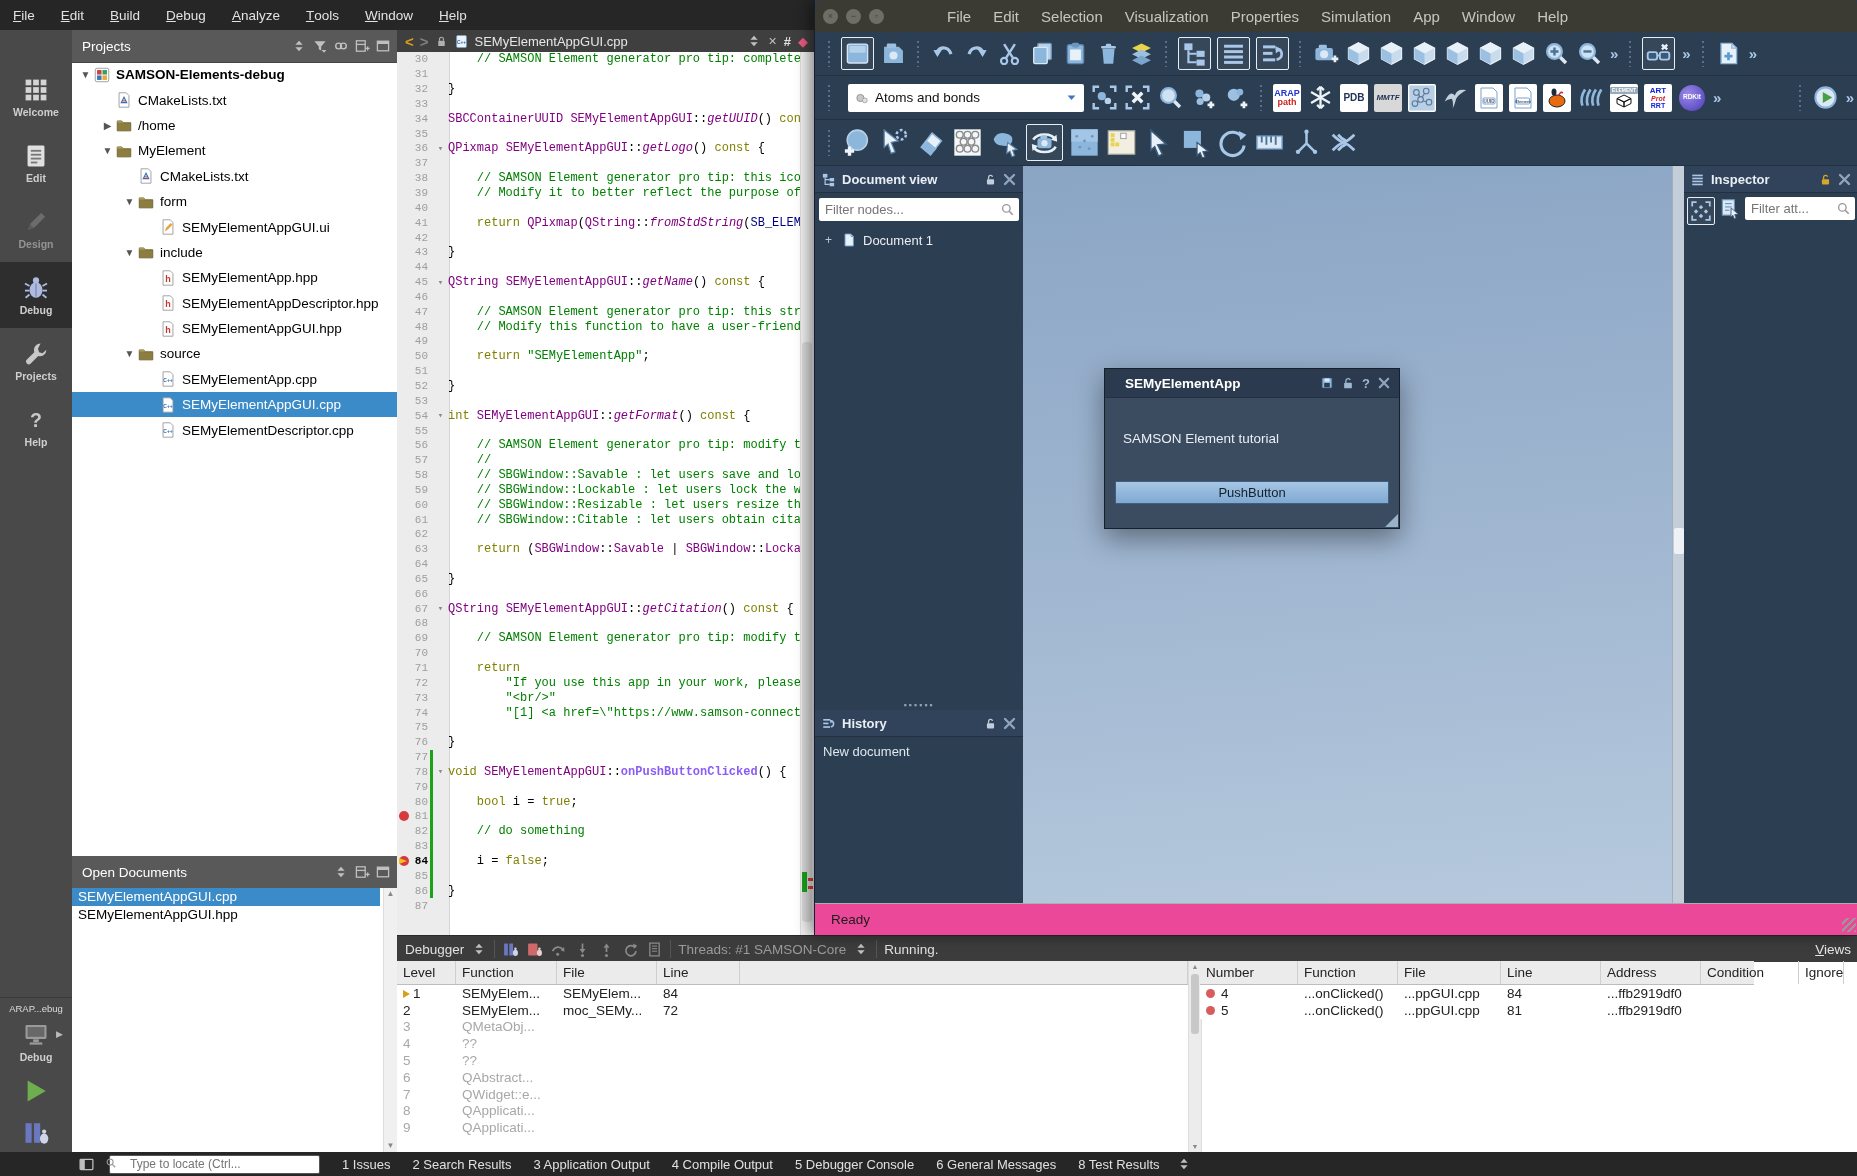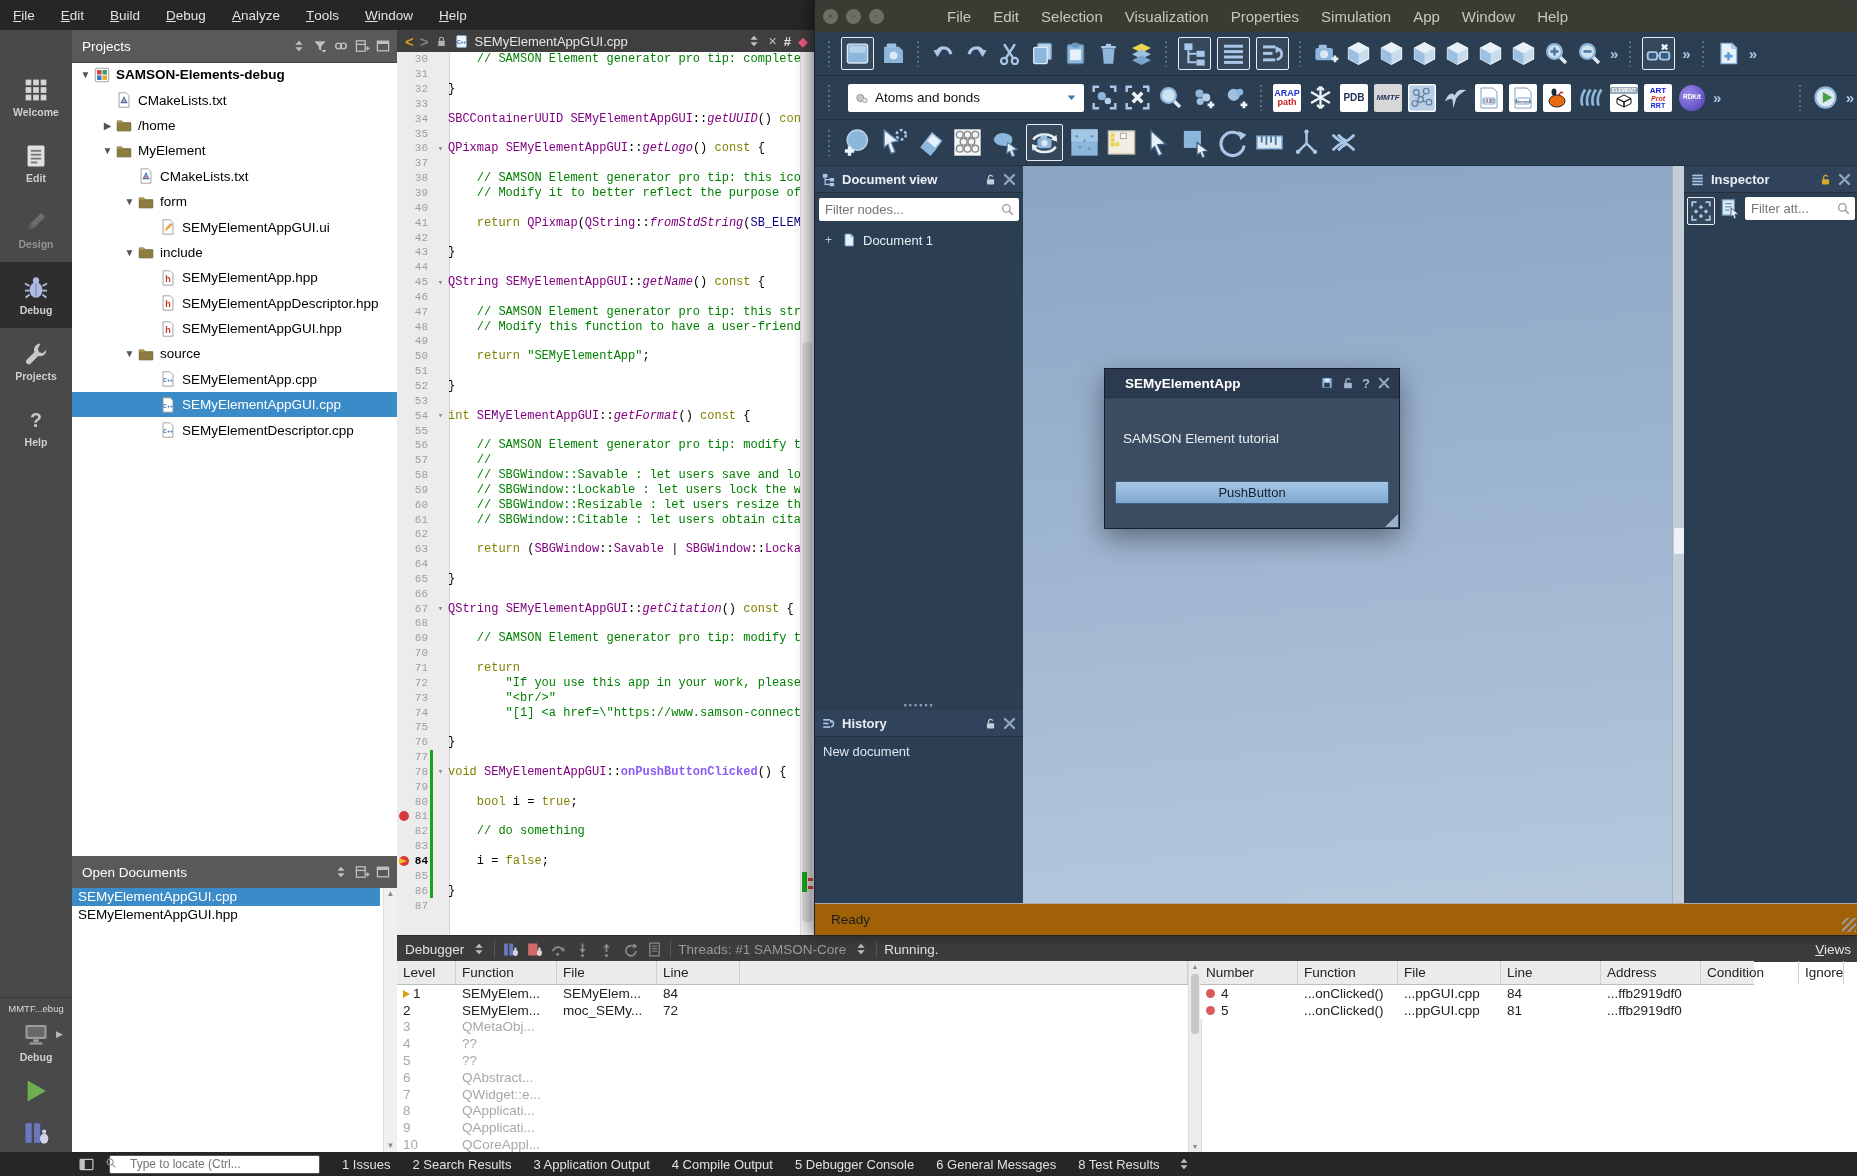--- a/index.html
+++ b/index.html
@@ -130,21 +130,21 @@
   #insp-tools .filterbox{flex:1;margin:0;}
   
   #sm-dialog{left:289px;top:368px;width:294px;height:159px;background:#3b4c60;border:1px solid #16202c;box-shadow:0 10px 26px rgba(0,0,0,.4);}
   #sm-dialog .dhdr{height:28px;background:#2b3a4e;display:flex;align-items:center;color:#fff;font-size:13.5px;font-weight:bold;padding:0 8px 0 20px;border-bottom:1px solid #22303f;}
   #sm-dialog .dhdr .right{margin-left:auto;display:flex;gap:7px;align-items:center;color:#9fb8d0;}
   #sm-dialog .dico{width:14px;height:14px;}
   #dlg-q{font-weight:bold;font-size:13px;color:#9fb8d0;}
   #dlg-body-text{position:absolute;left:18px;top:62px;color:#e9eef4;font-size:13.5px;}
   #dlg-btn{position:absolute;left:10px;top:112px;width:272px;height:21px;background:linear-gradient(#a6c6e4,#7fa9d2);border:1px solid #3e5f80;border-radius:1px;color:#14202c;font-size:13px;display:flex;align-items:center;justify-content:center;}
   #dlg-grip{position:absolute;right:1px;bottom:1px;width:0;height:0;border-bottom:13px solid #9ab2c8;border-left:13px solid transparent;}
-  #sm-status{left:0;top:903px;width:1043px;height:32px;background:#a16207;color:#1c1c1c;font-size:13.5px;display:flex;align-items:center;padding-left:16px;box-sizing:border-box;border-top:1px solid #aeaeac;}
+  #sm-status{left:0;top:903px;width:1043px;height:32px;background:#ec4899;color:#1c1c1c;font-size:13.5px;display:flex;align-items:center;padding-left:16px;box-sizing:border-box;border-top:1px solid #aeaeac;}
   #sm-grip{position:absolute;right:2px;bottom:3px;width:14px;height:14px;background:repeating-linear-gradient(135deg,transparent 0 3px,#9a9a98 3px 5px);}
   u{text-decoration:underline;}
 </style>
 </head>
 <body>
 
 <div id="root">
 
   <div class="abs" id="qtc-menubar">
       <span class="mi mnemonic"><u>F</u>ile</span>
@@ -229,21 +229,21 @@
         <div class="mode">
           <span class="micon">
             <svg viewBox="0 0 20 20">
               <text x="10" y="15" font-size="15" font-weight="bold" fill="#c8c8c8" text-anchor="middle" font-family="sans-serif">?</text>
             </svg>
           </span>
           <div class="lbl">Help</div>
         </div>
       </div>
     <div class="abs" id="kit-area">
-      <div class="kproj">MMTF...ebug</div>
+      <div class="kproj">ARAP...ebug</div>
       <div class="kicon">
         <span class="micon" style="display:block;width:34px;height:28px;">
             <svg viewBox="0 0 20 20">
               <rect x="2.5" y="3.5" width="15" height="10" rx="1" fill="#9a9a9a"></rect>
               <rect x="4" y="5" width="12" height="7" fill="#686868"></rect>
               <rect x="8" y="13.8" width="4" height="2" fill="#9a9a9a"></rect>
               <rect x="5.5" y="16" width="9" height="1.6" fill="#9a9a9a"></rect>
             </svg>
           </span>
         <span class="karr">▶</span>
@@ -689,27 +689,20 @@
           <span></span>
           <span></span>
         </div>
         <div class="dtrow dim" style="grid-template-columns: 59px 101px 100px 83px 1fr;">
           <span>9</span>
           <span>QApplicati...</span>
           <span></span>
           <span></span>
           <span></span>
         </div>
-        <div class="dtrow dim" style="grid-template-columns: 59px 101px 100px 83px 1fr;">
-          <span>10</span>
-          <span>QCoreAppl...</span>
-          <span></span>
-          <span></span>
-          <span></span>
-        </div>
       </div>
     <div class="abs" id="mid-scroll">
       <span class="sa" style="top:0;">▲</span>
       <span class="thumb"></span>
       <span class="sa" style="bottom:0;">▼</span>
     </div>
     <div class="dtable" id="bp-table" style="left:803px;width:554px;">
         <div class="dthead" style="grid-template-columns: 98px 100px 103px 100px 100px 98px 1fr;">
           <span>Number</span>
           <span>Function</span>

